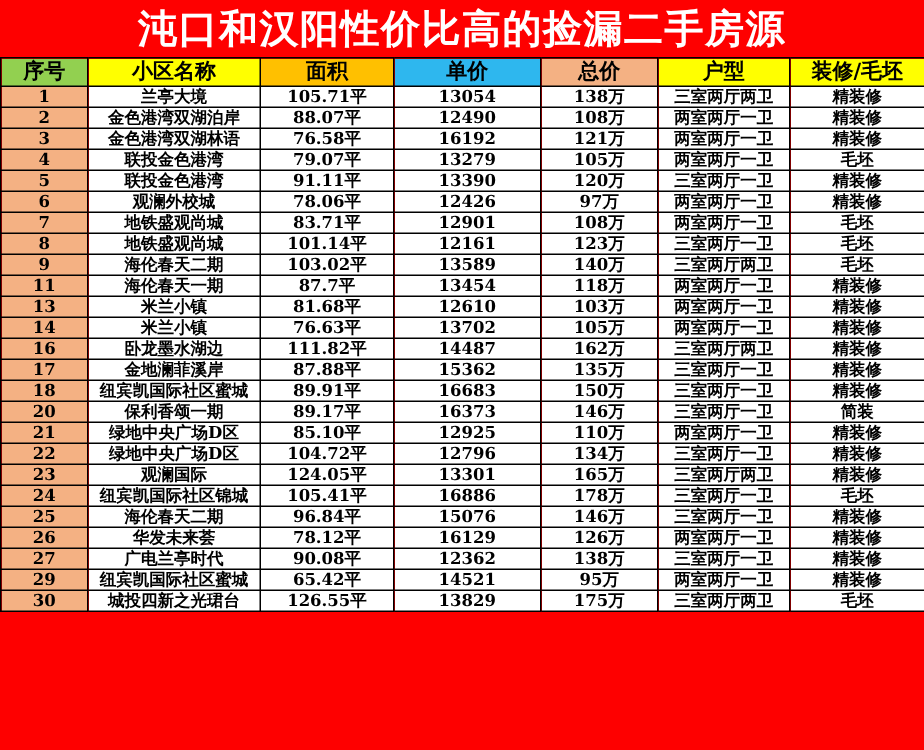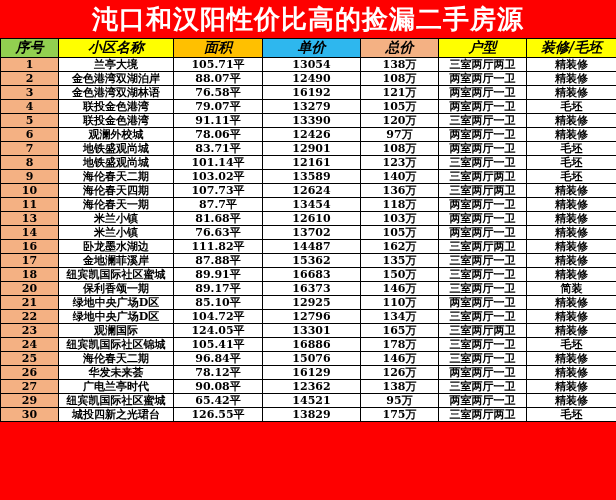--- a/index.html
+++ b/index.html
@@ -42,21 +42,20 @@
     text-align: center;
     vertical-align: middle;
     font-weight: bold;
     white-space: nowrap;
     overflow: hidden;
     color: #000000;
   }
   thead th {
     height: 14px;
     font-size: 14px;
-    font-style: italic;
   }
   tbody td {
     height: 13.6px;
     line-height: 13px;
     font-size: 11px;
     background: #ffffff;
   }
   tbody td.index-cell { background: #f4b183; }
 </style>
 </head>
@@ -161,29 +160,20 @@
       <tr>
         <td class="index-cell">9</td>
         <td>海伦春天二期</td>
         <td>103.02平</td>
         <td>13589</td>
         <td>140万</td>
         <td>三室两厅两卫</td>
         <td>毛坯</td>
       </tr>
       <tr>
-        <td class="index-cell">10</td>
-        <td>海伦春天四期</td>
-        <td>107.73平</td>
-        <td>12624</td>
-        <td>136万</td>
-        <td>三室两厅两卫</td>
-        <td>精装修</td>
-      </tr>
-      <tr>
         <td class="index-cell">11</td>
         <td>海伦春天一期</td>
         <td>87.7平</td>
         <td>13454</td>
         <td>118万</td>
         <td>两室两厅一卫</td>
         <td>精装修</td>
       </tr>
       <tr>
         <td class="index-cell">13</td>

